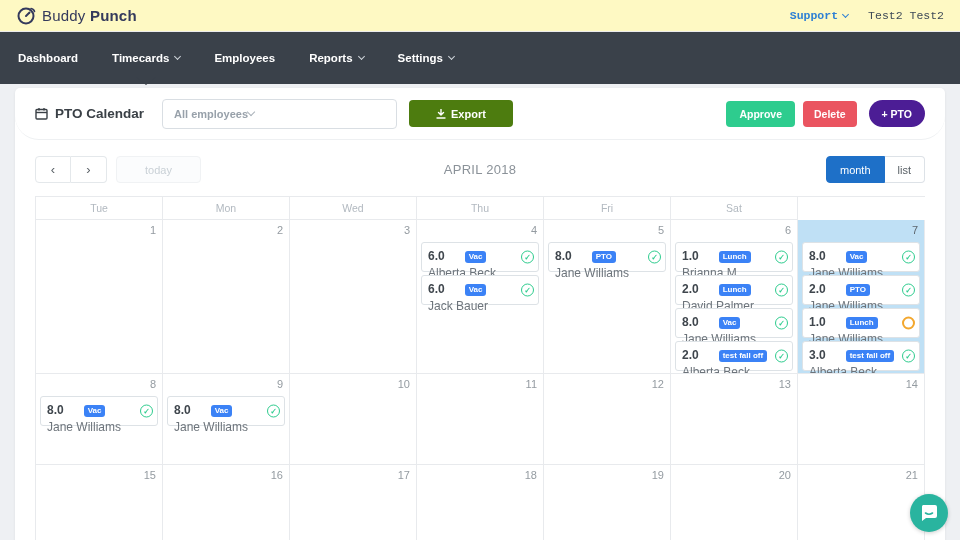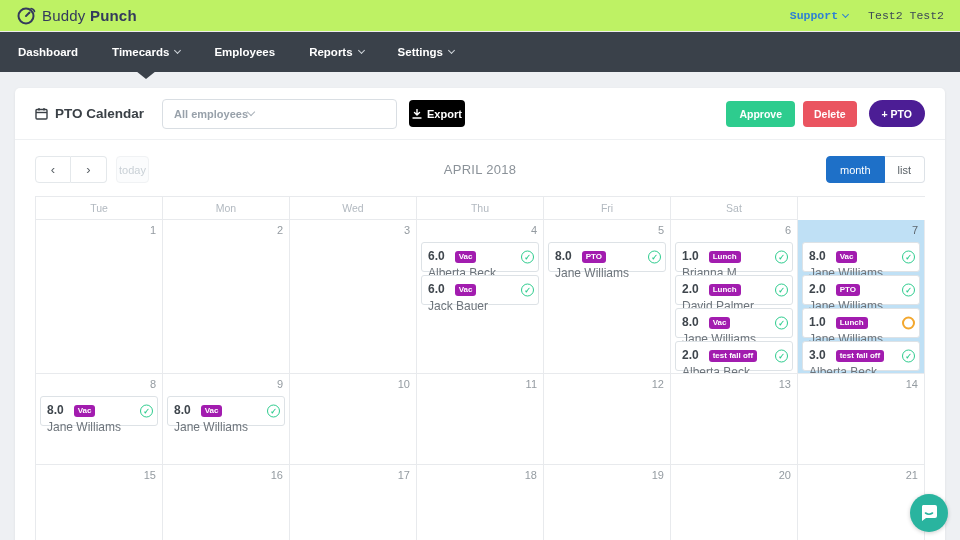--- a/index.html
+++ b/index.html
@@ -1,57 +1,57 @@
 <!DOCTYPE html>
 <html><head>
 <meta charset="utf-8">
 <style>
   * { margin:0; padding:0; box-sizing:border-box; }
   html,body { width:960px; height:540px; overflow:hidden; }
   body { font-family:"Liberation Sans", sans-serif; background:#eef0f3; position:relative; }
 
   
-  .topbar { height:32px; background:#bef264; display:flex; align-items:center; padding:8px 16px; border-bottom:1px solid #ececec; }
+  .topbar { height:32px; background:#fef9c3; display:flex; align-items:center; padding:8px 16px; border-bottom:1px solid #ececec; }
   .brand { display:flex; align-items:center; gap:5px; cursor:pointer; }
   .brand-text { font-size:15px; color:#343a5c; letter-spacing:.2px; }
   .brand-text b { font-weight:700; }
   .topbar-right { margin-left:auto; display:flex; align-items:center; gap:20px;font-family:Liberation Mono, monospace; }
   .support-link { color:#2e80d4; font-size:11.5px; font-weight:700; display:flex; align-items:center; gap:5px; cursor:pointer; }
   .user-name { color:#3e4a57; font-size:11.5px; cursor:pointer; }
   .chev { width:5px; height:5px; border-right:1.5px solid currentColor; border-bottom:1.5px solid currentColor; transform:rotate(45deg); display:inline-block; margin-top:-3px; }
 
   
-  .navbar { height:40px; background:#3a414a; display:flex; align-items:center; padding:0 18px; gap:34px; position:relative; }
+  .navbar { height:52px; background:#3a414a; display:flex; align-items:center; padding:0 18px; gap:34px; position:relative; }
   .nav-item { color:#fff; font-size:11.5px; font-weight:700; display:flex; align-items:center; gap:6px; cursor:pointer; position:relative; height:40px; }
   .nav-item .chev { border-color:#cfd4da; }
   .nav-notch { position:absolute; bottom:-7px; left:50%; transform:translateX(-50%); width:0; height:0; border-left:10px solid transparent; border-right:10px solid transparent; border-top:8px solid #3a414a; }
 
   
   .card { position:absolute; left:15px; right:15px; top:88px; height:620px; background:#fff; border-radius:5px; box-shadow:0 1px 3px rgba(50,60,70,.08); }
 
   
-  .toolbar { height:52px; display:flex; align-items:center; padding:0 20px; border-bottom:1px solid #eef0f2; }
+  .toolbar { height:52px; display:flex; align-items:center; padding:0 20px; border-bottom:1px solid #eef0f2;border-radius:24px; }
   .page-title { display:flex; align-items:center; gap:7px; font-size:13.5px; font-weight:700; color:#3a4046; margin-right:18px; }
   .emp-select { width:235px; height:30px; border:1px solid #d9dee3; border-radius:4px; display:flex; align-items:center; justify-content:flex-start; padding:0 11px; color:#98a1aa; font-size:11px; font-weight:700; cursor:pointer; background:#fff; }
   .emp-select .chev { border-color:#aab2ba; width:6px; height:6px; }
   .btn { border:none; cursor:pointer; font-family:inherit; display:inline-flex; align-items:center; justify-content:center; font-weight:700; color:#fff; }
-  .btn-export { margin-left:12px; height:27px; padding:0 3px; border-radius:4px; background:#000000; font-size:11px; gap:5px; }
+  .btn-export { margin-left:12px; height:27px; padding:0 27px; border-radius:4px; background:#4d7c0f; font-size:11px; gap:5px; }
   .toolbar-spacer { flex:1; }
   .btn-approve { height:26px; padding:0 13px; border-radius:4px; background:#2ecc8e; font-size:10.5px; }
   .btn-delete { height:26px; padding:0 11px; border-radius:4px; background:#ea5460; font-size:10.5px; margin-left:8px; }
   .btn-pto { height:27px; padding:0 13px; border-radius:14px; background:#4c1d95; font-size:10.5px; margin-left:12px; }
 
   
   .cal-section { padding:16px 20px 0; }
   .cal-nav { position:relative; height:28px; margin-bottom:12px; }
   .nav-group { position:absolute; left:0; top:0; display:flex; }
   .nav-arrow { width:36px; height:27px; background:#fff; border:1px solid #e4e8eb; color:#596066; font-size:13px; display:flex; align-items:center; justify-content:center; cursor:pointer; }
   .nav-arrow.prev { border-radius:4px 0 0 4px; }
   .nav-arrow.next { border-radius:0 4px 4px 0; border-left:none; }
-  .btn-today { margin-left:9px; height:27px; padding:0 2px; border:1px solid #f0f2f4; border-radius:4px; background:#fbfcfd; color:#c9d0d6; font-size:11px; cursor:default; }
+  .btn-today { margin-left:9px; height:27px; padding:0 28px; border:1px solid #f0f2f4; border-radius:4px; background:#fbfcfd; color:#c9d0d6; font-size:11px; cursor:default; }
   .cal-title { position:absolute; left:0; right:0; top:6px; text-align:center; color:#8b9299; font-size:13px; letter-spacing:.3px; }
   .view-toggle { position:absolute; right:0; top:0; display:flex; }
   .view-btn { height:27px; padding:0 13px; font-size:11px; display:flex; align-items:center; cursor:pointer; }
   .view-btn.active { background:#1e70c8; color:#fff; border:1px solid #1e70c8; border-radius:4px 0 0 4px; }
   .view-btn.inactive { background:#fff; color:#596066; border:1px solid #dde2e7; border-left:none; border-radius:0 4px 4px 0; }
 
   
   .cal-grid { border-left:1px solid #e8eaed; border-top:1px solid #e8eaed; }
   .day-header-row { display:grid; grid-template-columns:repeat(7,1fr); }
   .day-header { height:23px; line-height:23px; text-align:center; color:#b2b9c0; font-size:10.5px; border-right:1px solid #e8eaed; border-bottom:1px solid #e8eaed; }
@@ -60,21 +60,21 @@
   .week-row:nth-child(2) { height:91px; }
   .week-row:nth-child(3) { height:130px; }
   .day-cell { position:relative; border-right:1px solid #e8eaed; border-bottom:1px solid #e8eaed; padding:22px 4px 2px; cursor:pointer; overflow:hidden; }
   .day-cell.today { background:#bfe0f5; }
   .cell-date { position:absolute; top:4px; right:6px; font-size:11px; color:#949ba1; }
   .day-cell.today .cell-date { color:#5d666e; }
 
   
   .event { background:#fff; border:1px solid #dde2e6; border-radius:3px; height:30px; margin:0 0 3px; padding:3px 20px 3px 6px; position:relative; cursor:pointer; }
   .ev-hours { font-size:12px; font-weight:700; color:#3f464d; }
-  .ev-badge { display:inline-block; background:#a21caf; color:#fff; font-size:8px; font-weight:700; padding:1.5px 4px; border-radius:3px; margin-left:10px; vertical-align:1px; white-space:nowrap; }
+  .ev-badge { display:inline-block; background:#3b82f6; color:#fff; font-size:8px; font-weight:700; padding:1.5px 4px; border-radius:3px; margin-left:20px; vertical-align:1px; white-space:nowrap; }
   .ev-name { font-size:12px; color:#6d747b; margin-top:2px; white-space:nowrap; overflow:hidden; }
   .status-icon { position:absolute; right:4px; top:50%; transform:translateY(-50%); width:13px; height:13px; border-radius:50%; display:flex; align-items:center; justify-content:center; }
   .status-icon.approved { border:1.5px solid #2ecc8e; color:#2ecc8e; font-size:8px; font-weight:700; }
   .status-icon.pending { border:2px solid #f3a72e; }
 
   
   .chat-launcher { position:absolute; right:12px; bottom:8px; width:38px; height:38px; border-radius:50%; background:#29b49f; display:flex; align-items:center; justify-content:center; cursor:pointer; box-shadow:0 1px 4px rgba(0,0,0,.2); }
 </style>
 </head>
 <body>

